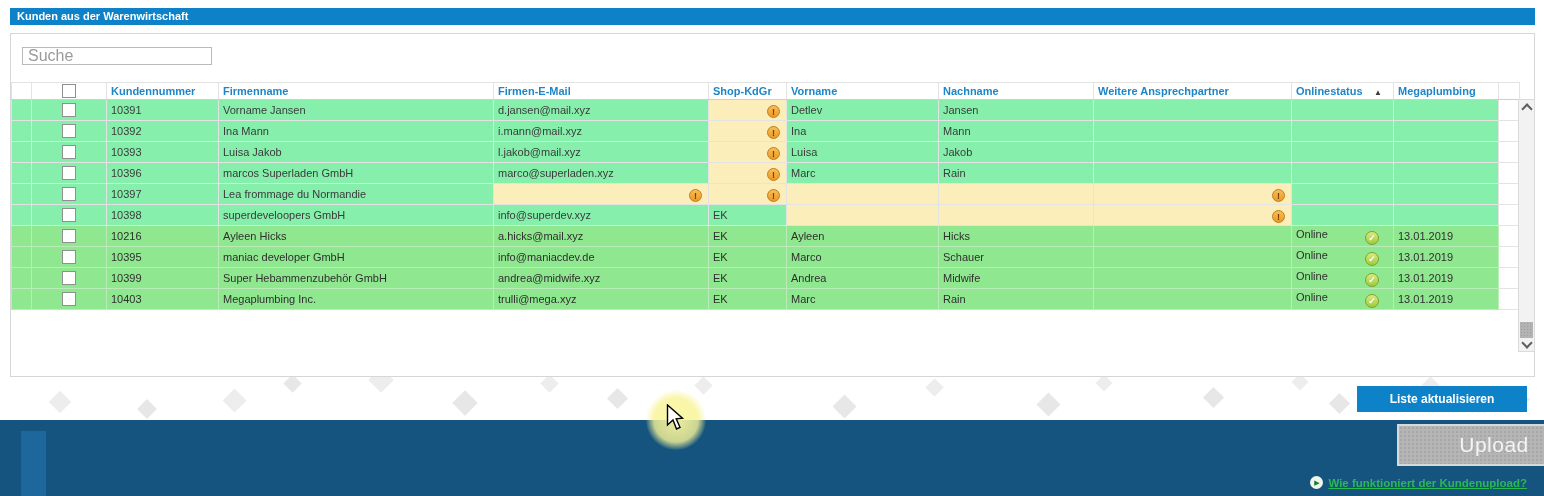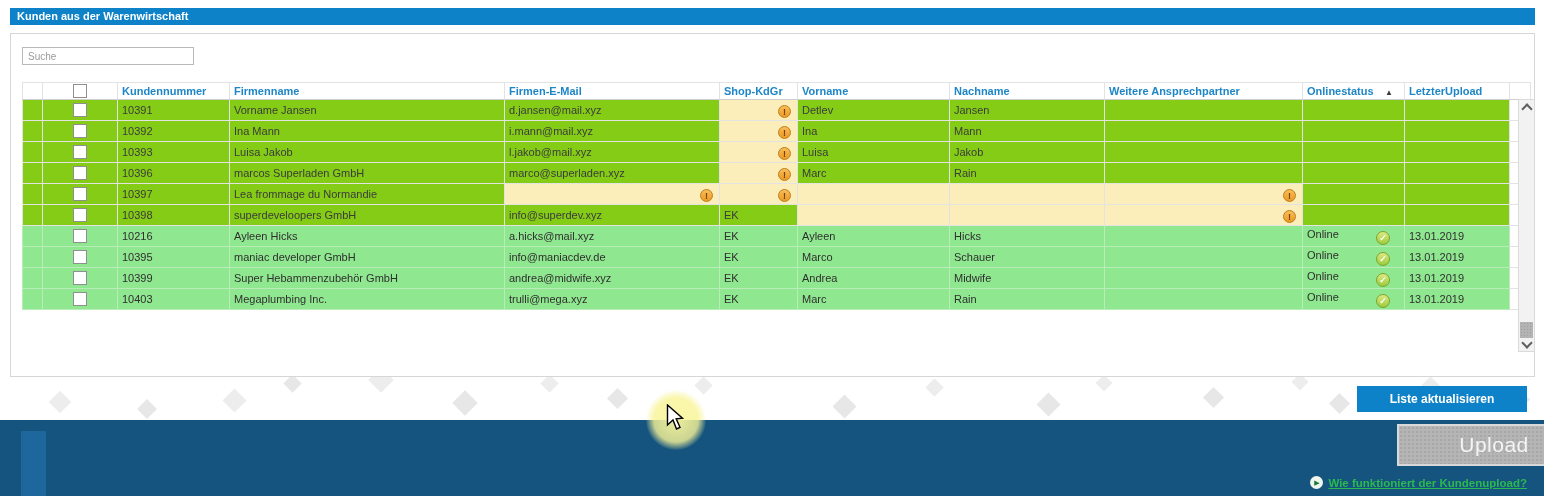--- a/index.html
+++ b/index.html
@@ -7,27 +7,27 @@
          font-family:"Liberation Sans",sans-serif;background:#fff;}
   
   .dm{position:absolute;transform:rotate(45deg);z-index:1;}
   
   .titlebar{position:absolute;left:10px;top:8px;width:1525px;height:17px;
             background:var(--accent_blue);color:#fff;font-size:11px;font-weight:bold;
             line-height:17px;padding-left:7px;box-sizing:border-box;z-index:3;}
   
   .panel{position:absolute;left:10px;top:33px;width:1525px;height:344px;background:#fff;
          border:1px solid #d6d6d6;box-sizing:border-box;z-index:2;}
-  .search{position:absolute;left:22px;top:47px;width:172px;height:18px;border:1px solid #b9b9b9;
-          font-family:"Liberation Sans",sans-serif;font-size:10px;color:#444;padding:0 5px;
+  .search{position:absolute;left:22px;top:47px;width:190px;height:18px;border:1px solid #b9b9b9;
+          font-family:"Liberation Sans",sans-serif;font-size:16px;color:#444;padding:0 5px;
           box-sizing:border-box;z-index:4;}
   .search::placeholder{color:#9a9a9a;}
   
-  table.customers{position:absolute;left:22px;top:82px;width:1508px;border-collapse:collapse;
-          table-layout:fixed;font-size:11px;color:#3b3b3b;z-index:4;background:#84cc16;}
+  table.customers{position:absolute;left:11px;top:82px;width:1508px;border-collapse:collapse;
+          table-layout:fixed;font-size:11px;color:#3b3b3b;z-index:4;background:#86efac;}
   .customers th,.customers td{border:1px solid #e3e3e3;height:20px;padding:0 3px 0 4px;
           overflow:hidden;white-space:nowrap;box-sizing:content-box;text-align:left;
           font-weight:normal;vertical-align:middle;}
   .customers th{height:16px;color:var(--header_text);font-weight:bold;background:#fff;
           border-bottom:1px solid #cfcfcf;}
   .customers td.col-check,.customers th.col-check{text-align:center;padding:0;}
   .checkbox{display:inline-block;width:12px;height:12px;background:#fff;border:1px solid #8f8f8f;
           vertical-align:middle;}
   tr.row-online td{background:var(--row_green);border-color:#b9ecb9;color:#2f2f2f;}
   td.cell-yellow,td.cell-warn{background:var(--cell_yellow) !important;}
@@ -126,21 +126,21 @@
         <th>Firmenname</th>
         <th>Firmen-E-Mail</th>
         <th>Shop-KdGr</th>
         <th>Vorname</th>
         <th>Nachname</th>
         <th>Weitere Ansprechpartner</th>
         <th>
           <span>Onlinestatus</span>
           <span class="sort-icon">▲</span>
         </th>
-        <th>LetzterUpload</th>
+        <th>Megaplumbing</th>
         <th></th>
       </tr>
     </thead>
     <tbody id="tbody">
         <tr class="row-default">
           <td></td>
           <td class="col-check"><span class="checkbox"></span></td>
           <td>10391</td>
           <td>Vorname Jansen</td>
           <td>d.jansen@mail.xyz</td>

